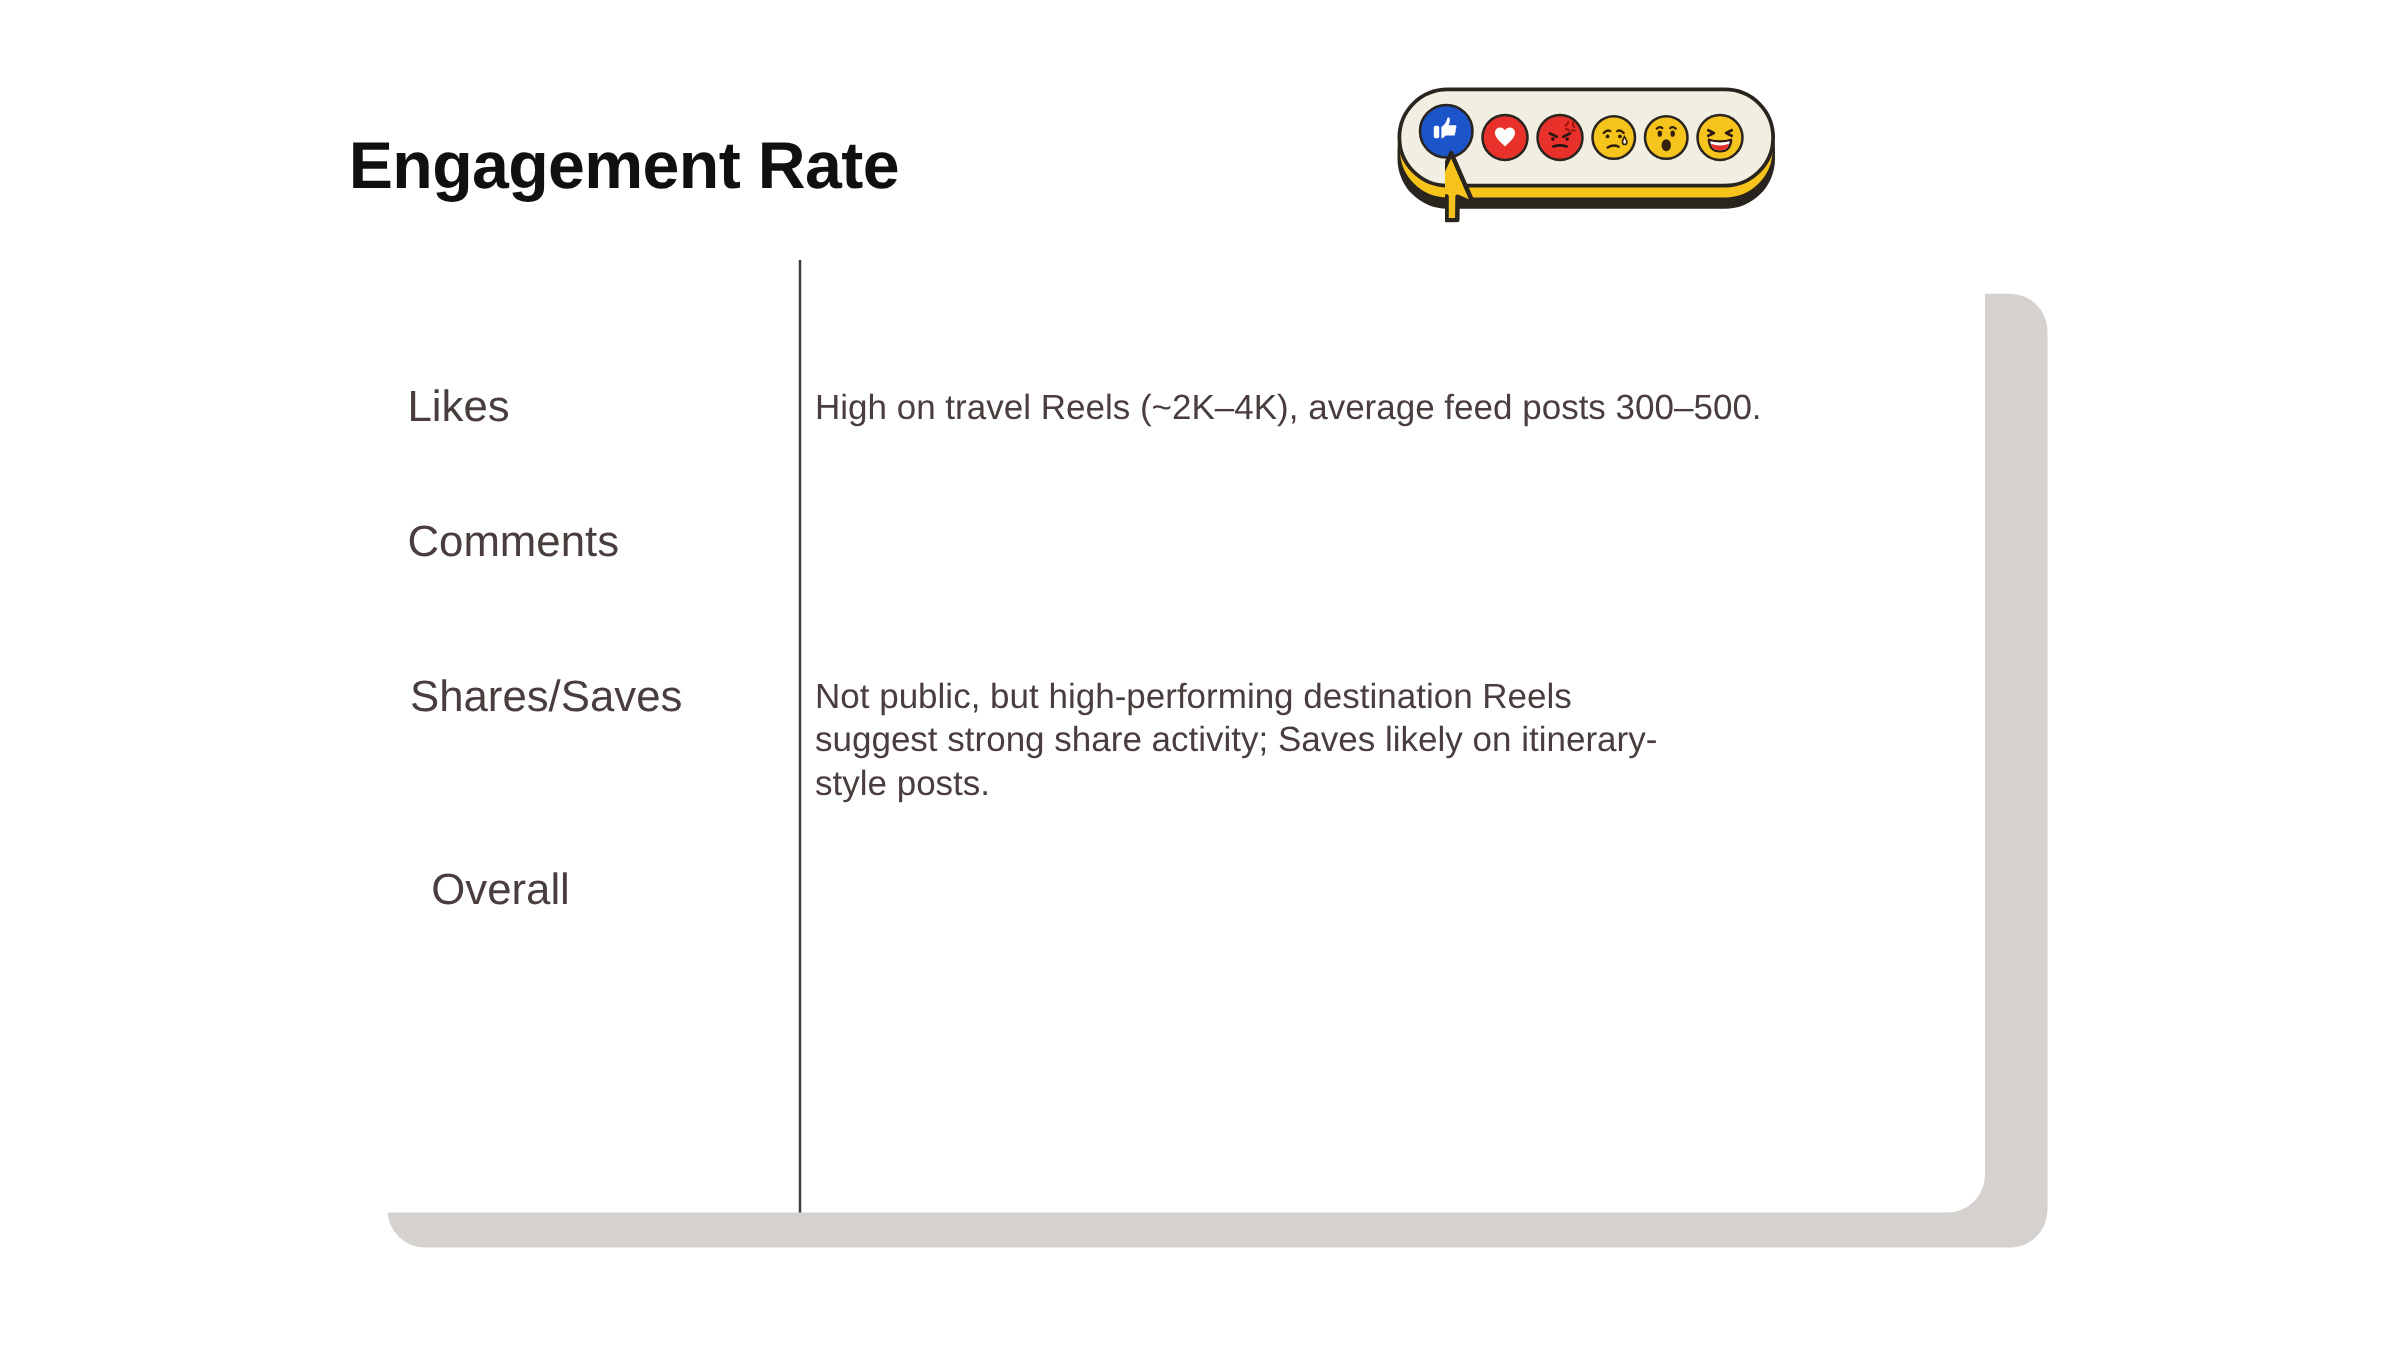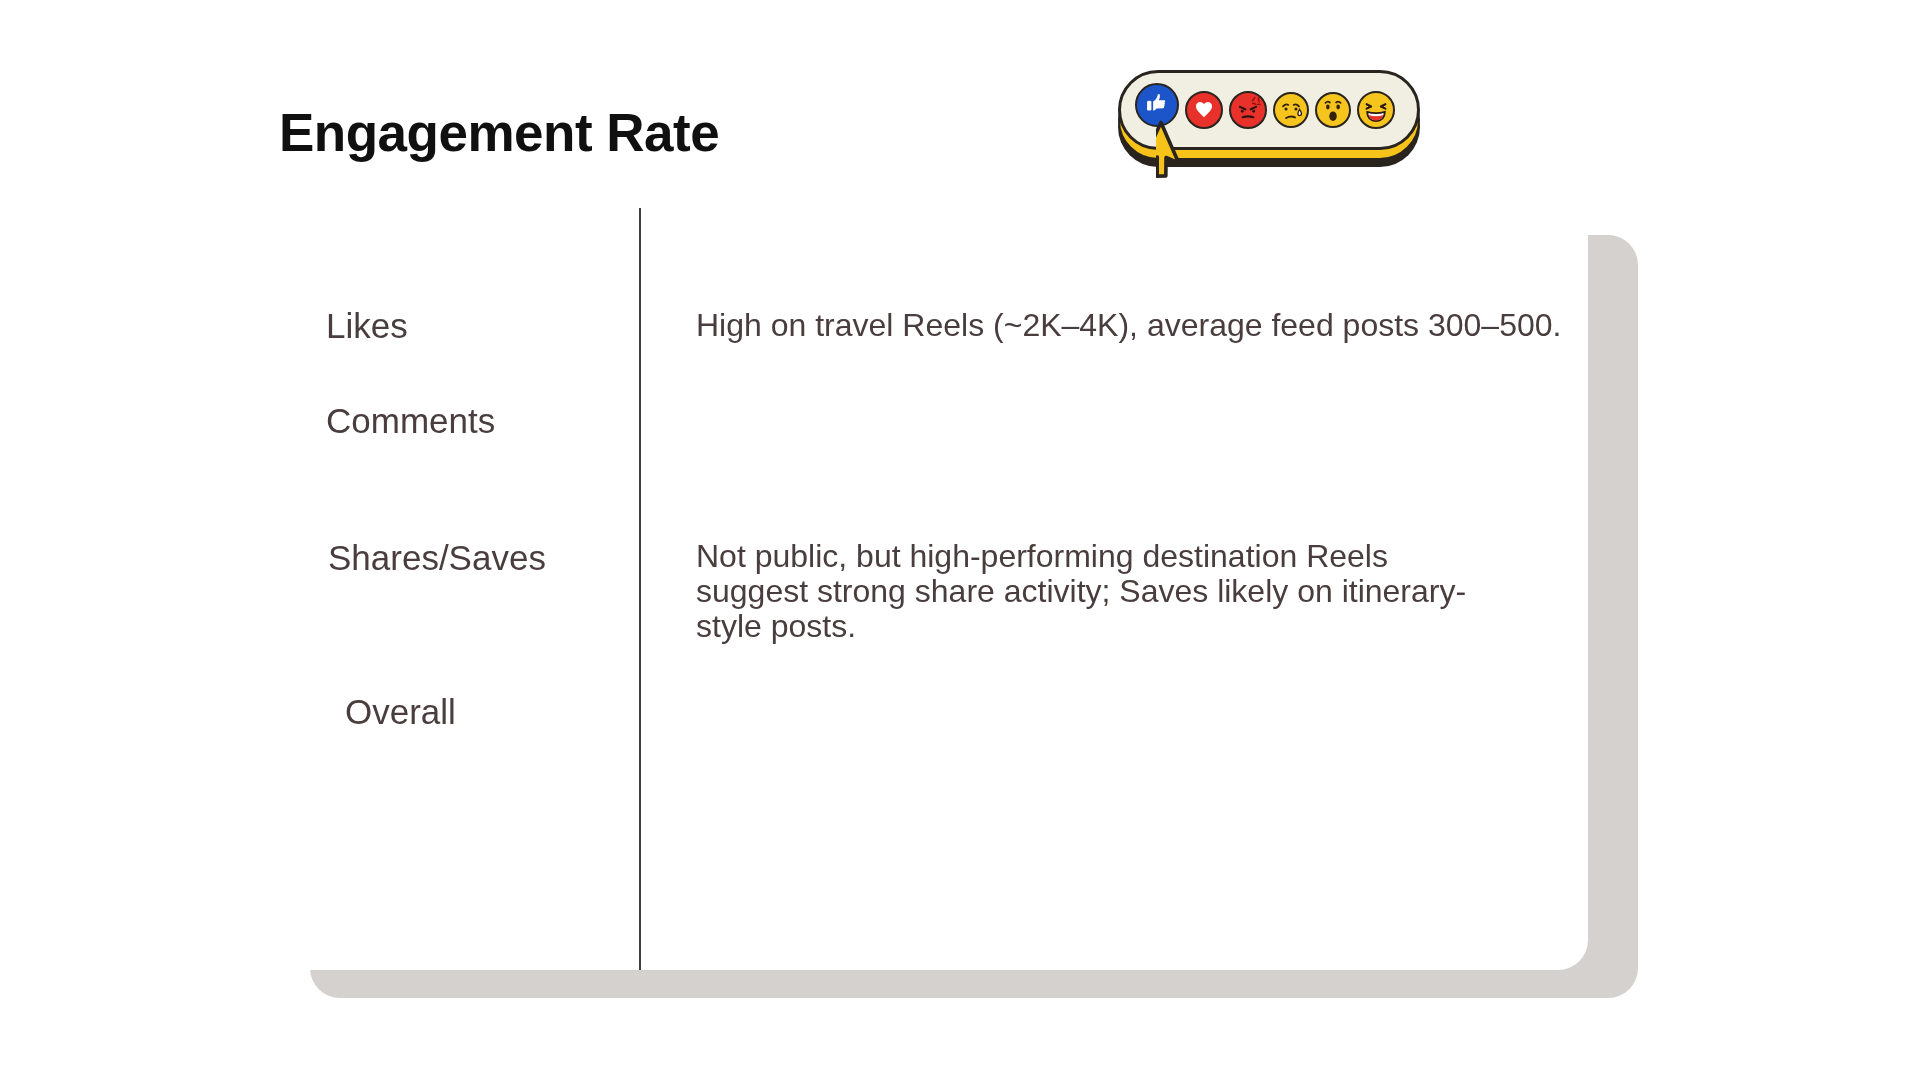--- a/index.html
+++ b/index.html
@@ -12,24 +12,24 @@
                   background:#D5D1CE; border-radius:30px; }
   .card { position:absolute; left:238px; top:172px; width:1350px; height:798px;
           background:#ffffff; border-radius:30px; }
 
   .page-title { position:absolute; left:279px; top:106px; font-size:53px; font-weight:700;
                 color:#101010; letter-spacing:-0.5px; line-height:1; }
 
   .divider { position:absolute; left:639px; top:208px; width:2px; height:762px; background:#3E3E3E; }
 
   .row-label { position:absolute; font-size:35px; color:#493D3D; line-height:1.15; }
-  .row-desc  { position:absolute; left:696px; font-size:32px; color:#493D3D;
+  .row-desc  { position:absolute; left:652px; font-size:28px; color:#493D3D;
                line-height:35px; white-space:pre-line; max-width:900px; }
   .lbl-1 { left:326px; top:306px; }  .txt-1 { top:308px; }
-  .lbl-2 { left:326px; top:401px; }  .txt-2 { top:423px; }
+  .lbl-2 { left:326px; top:414px; }  .txt-2 { top:423px; }
   .lbl-3 { left:328px; top:538px; }  .txt-3 { top:539px; }
   .lbl-4 { left:345px; top:692px; }  .txt-4 { top:716px; }
 
   
   .reactions { position:absolute; left:1112px; top:62px; width:330px; height:130px; }
   .pill-layer { position:absolute; left:6px; top:8px; width:302px; height:80px; border-radius:41px; }
   .pill-dark   { background:#2A241F; transform:translateY(17px); }
   .pill-yellow { background:#F5C31A; border:2px solid #2A241F; transform:translateY(10px); }
   .pill-top    { background:#F1EEE2; border:3px solid #2A241F;
                  display:flex; align-items:center; gap:6px; padding:0 0 0 14px; }

